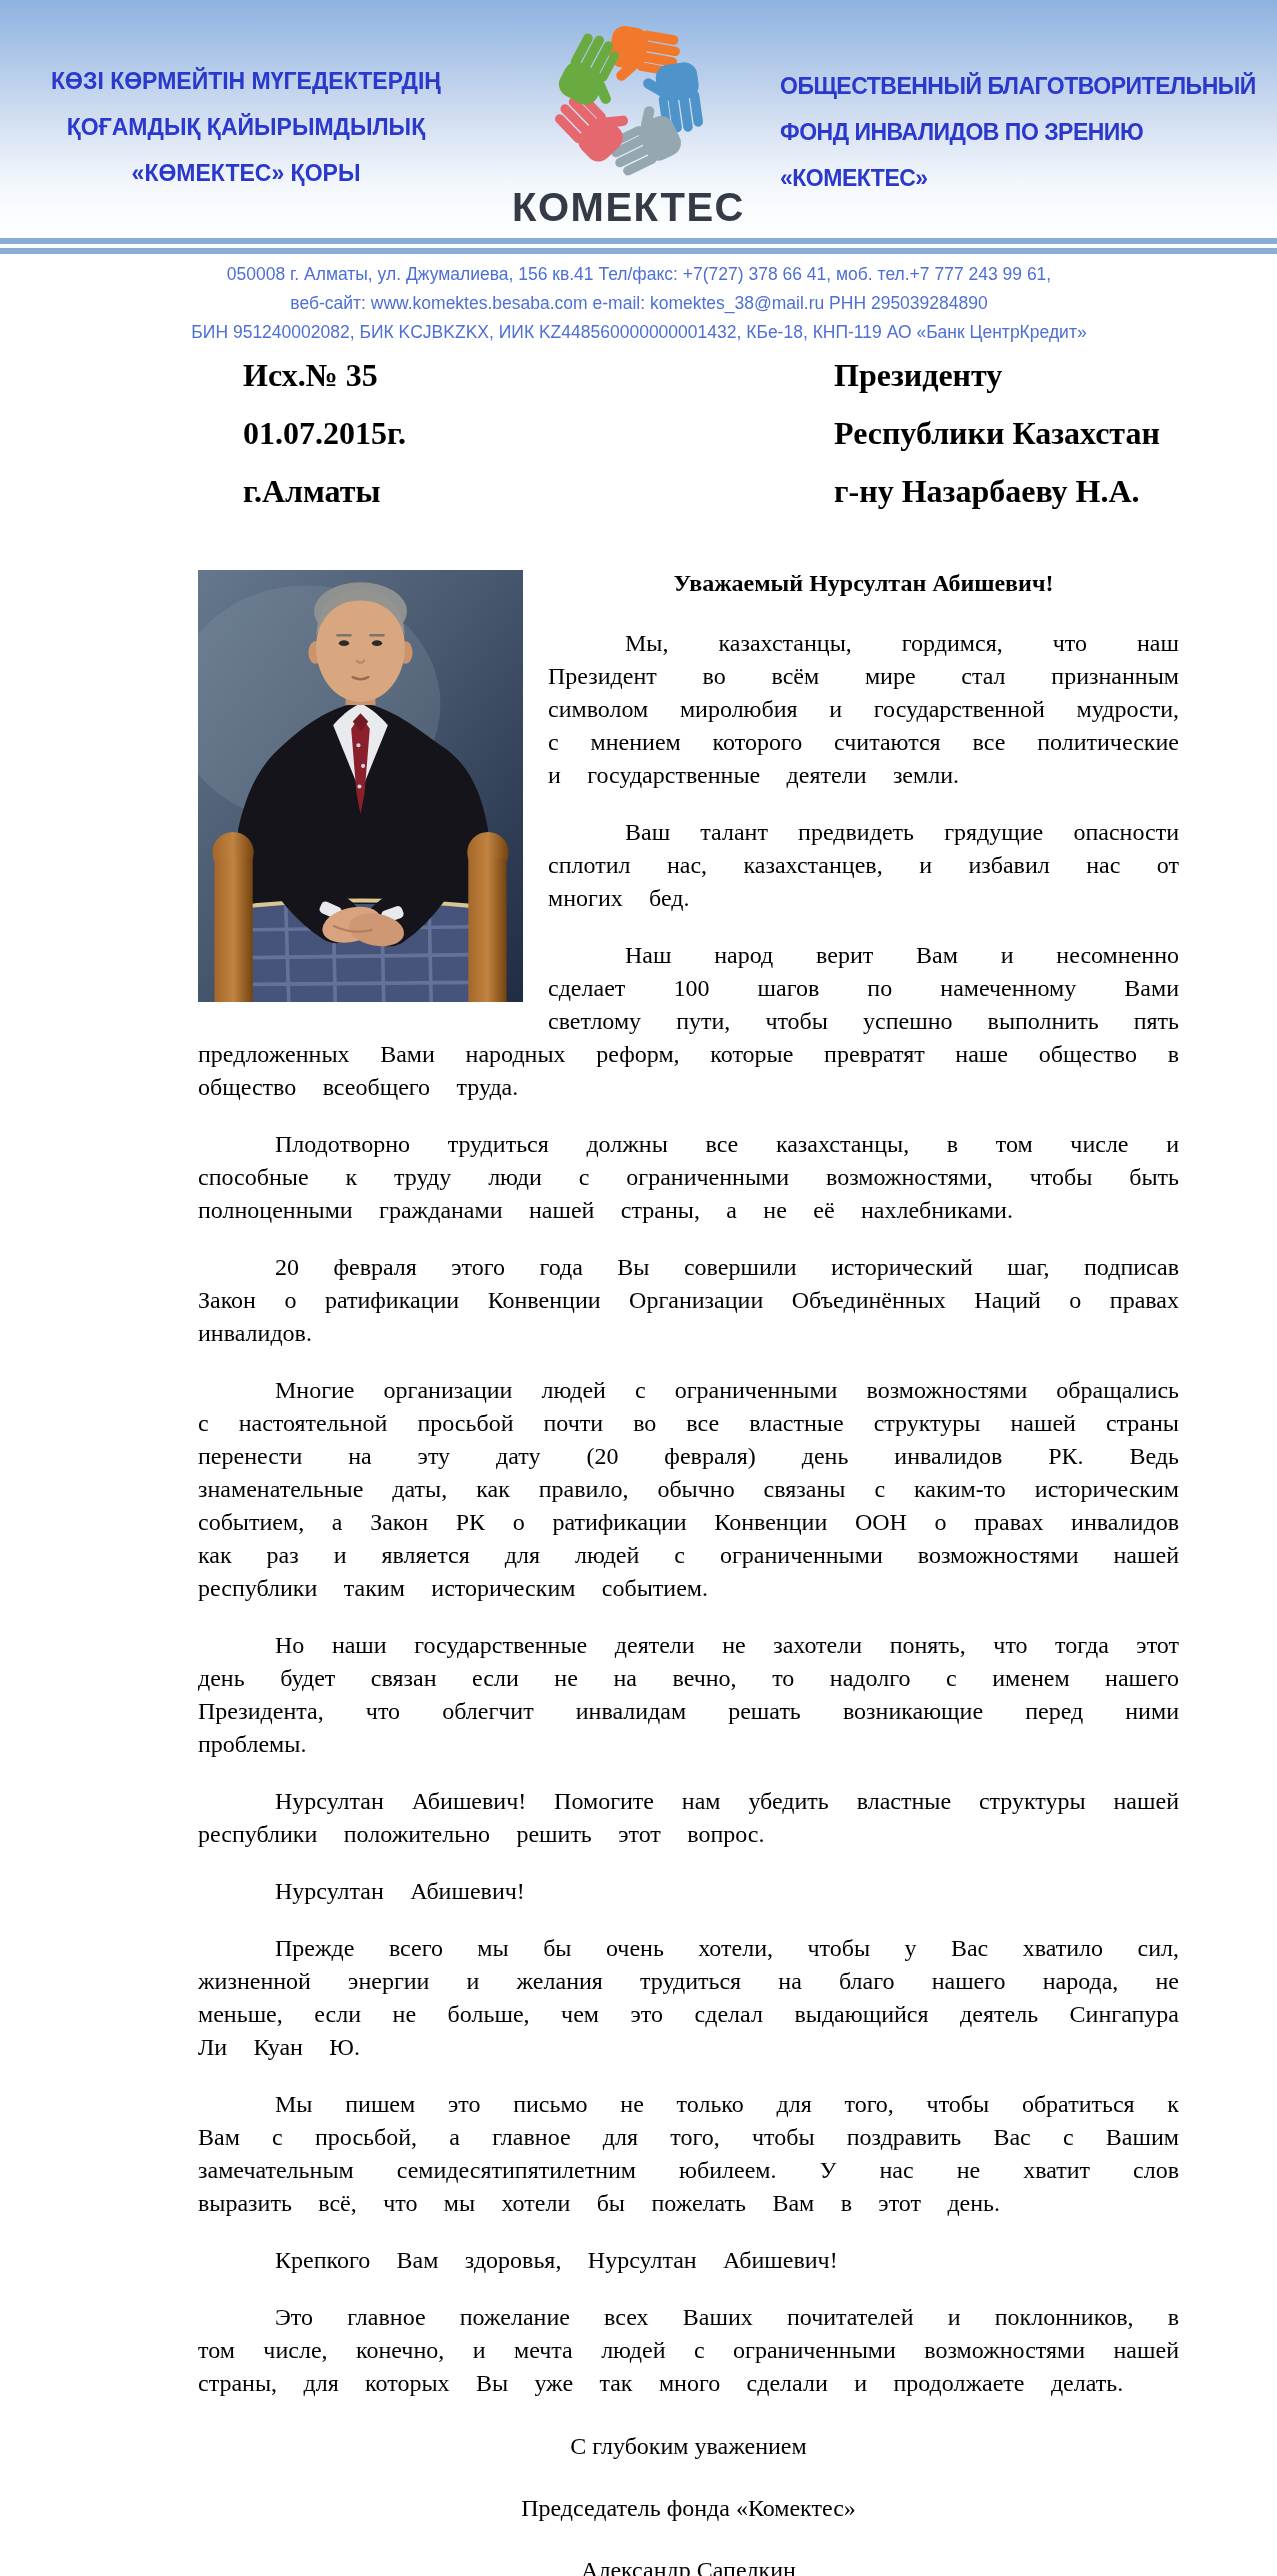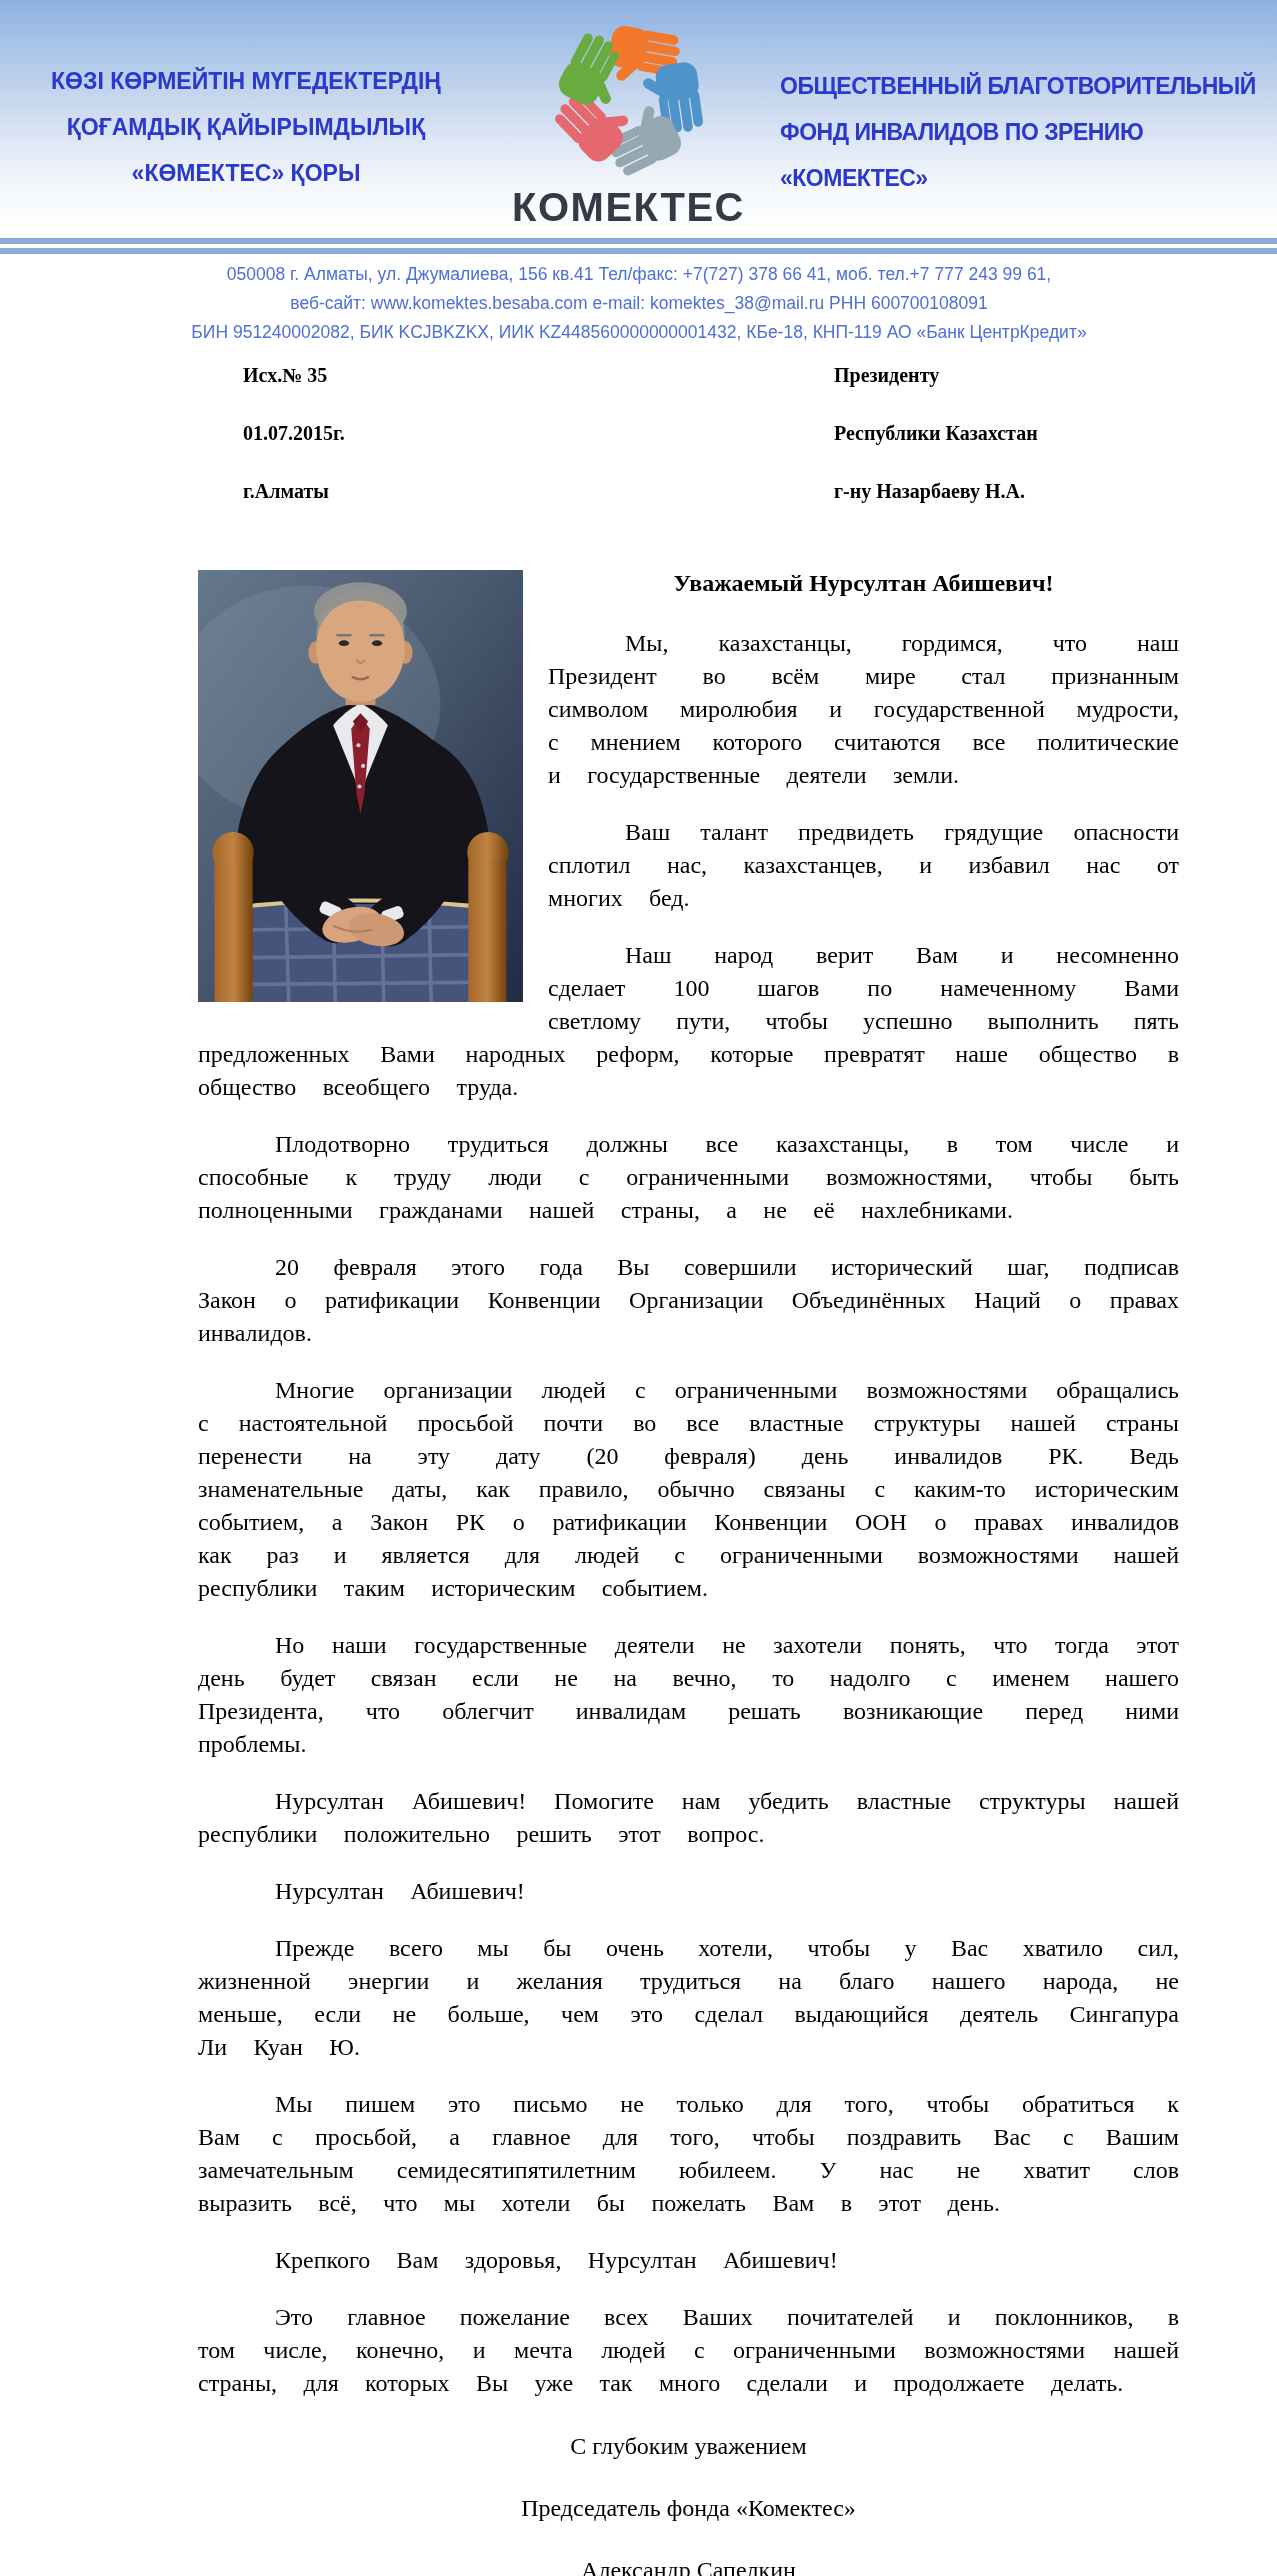--- a/index.html
+++ b/index.html
@@ -35,21 +35,21 @@
     position:absolute; left:505px; top:187px; width:247px; text-align:center;
     font:bold 40px/1 "Liberation Sans","DejaVu Sans",sans-serif;
     color:var(--logo_text_color); letter-spacing:1.5px;
   }
   
   .contacts{
     position:absolute; left:0; top:260px; width:100%; text-align:center;
     color:var(--contact_blue); font:400 17.5px/29px "Liberation Sans","DejaVu Sans",sans-serif;
   }
   
-  .ref-col{position:absolute; top:362px; font-weight:bold; font-size:20px; line-height:26px;}
+  .ref-col{position:absolute; top:362px; font-weight:bold; font-size:32px; line-height:26px;}
   .ref-col.left{left:243px;} .ref-col.right{left:834px;}
   .ref-col .ref-line{margin-bottom:32px;}
   .ref-col .ref-line:last-child{margin-top:8.2px;}
   
   .body{
     position:absolute; left:198px; top:567px; width:981px;
     font-size:24px; line-height:33px; text-align:justify;
   }
   .portrait{
     float:left; width:325px; height:432px; margin:3.1px 25px 3.1px 0; display:block;
@@ -97,21 +97,21 @@
     <span style="display:block">ОБЩЕСТВЕННЫЙ БЛАГОТВОРИТЕЛЬНЫЙ</span>
     <span style="display:block">ФОНД ИНВАЛИДОВ ПО ЗРЕНИЮ</span>
     <span style="display:block">«КОМЕКТЕС»</span>
   </div>
 
   <div class="rule r1"></div>
   <div class="rule r2"></div>
 
   <div class="contacts">
     <div>050008  г. Алматы, ул. Джумалиева, 156  кв.41  Тел/факс: +7(727) 378 66 41, моб. тел.+7 777 243 99 61,</div>
-    <div>веб-сайт:  www.komektes.besaba.com  e-mail: komektes_38@mail.ru   РНН 600700108091</div>
+    <div>веб-сайт:  www.komektes.besaba.com  e-mail: komektes_38@mail.ru   РНН 295039284890</div>
     <div>БИН 951240002082,  БИК KCJBKZKX,  ИИК KZ448560000000001432, КБе-18, КНП-119  АО «Банк ЦентрКредит»</div>
   </div>
 
   <div class="ref-col left">
     <div class="ref-line">Исх.№ 35</div>
     <div class="ref-line">01.07.2015г.</div>
     <div class="ref-line">г.Алматы</div>
   </div>
   <div class="ref-col right">
     <div class="ref-line">Президенту</div>

